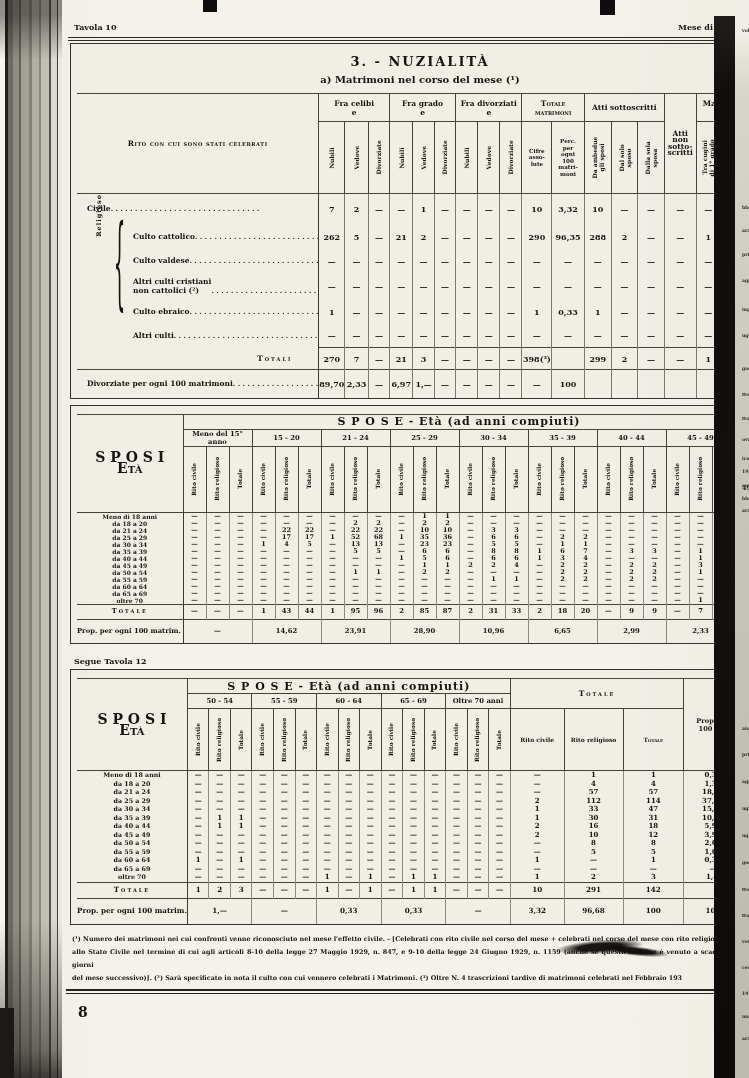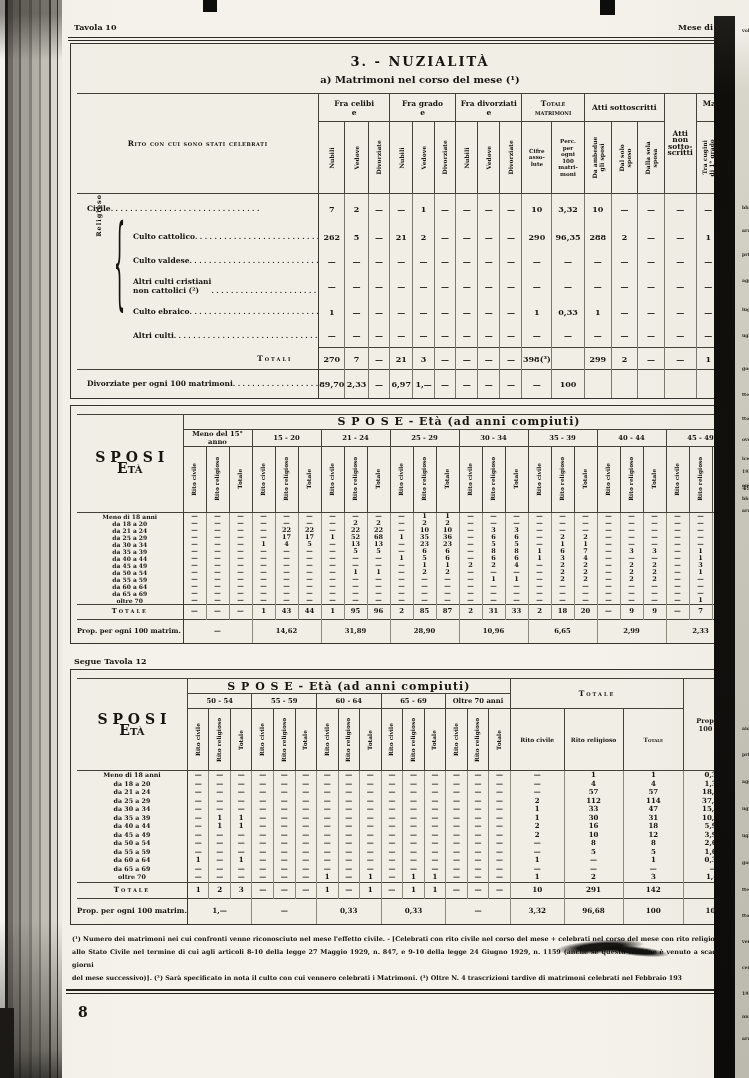--- a/index.html
+++ b/index.html
@@ -962,21 +962,21 @@
             <td class="dcell">9</td>
             <td class="dcell gb">—</td>
             <td class="dcell">7</td>
             <td class="dcell">7</td>
           </tr>
           <tr class="sep prop">
             <td class="lblcell proplbl pre">Prop. per ogni
 100 matrim.</td>
             <td class="dcell gb" colspan="3">—</td>
             <td class="dcell gb" colspan="3">14,62</td>
-            <td class="dcell gb" colspan="3">31,89</td>
+            <td class="dcell gb" colspan="3">23,91</td>
             <td class="dcell gb" colspan="3">28,90</td>
             <td class="dcell gb" colspan="3">10,96</td>
             <td class="dcell gb" colspan="3">6,65</td>
             <td class="dcell gb" colspan="3">2,99</td>
             <td class="dcell gb" colspan="3">2,33</td>
           </tr>
         </tbody>
     </table>
   </div>
 

